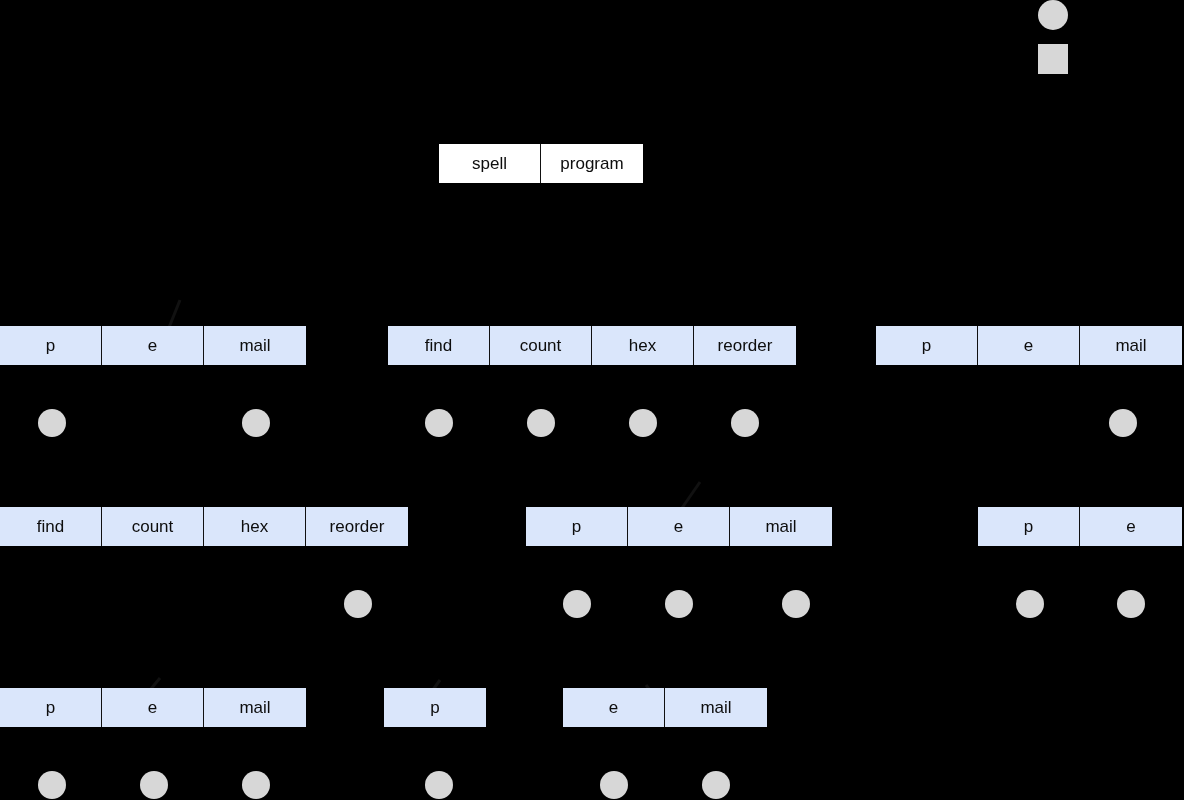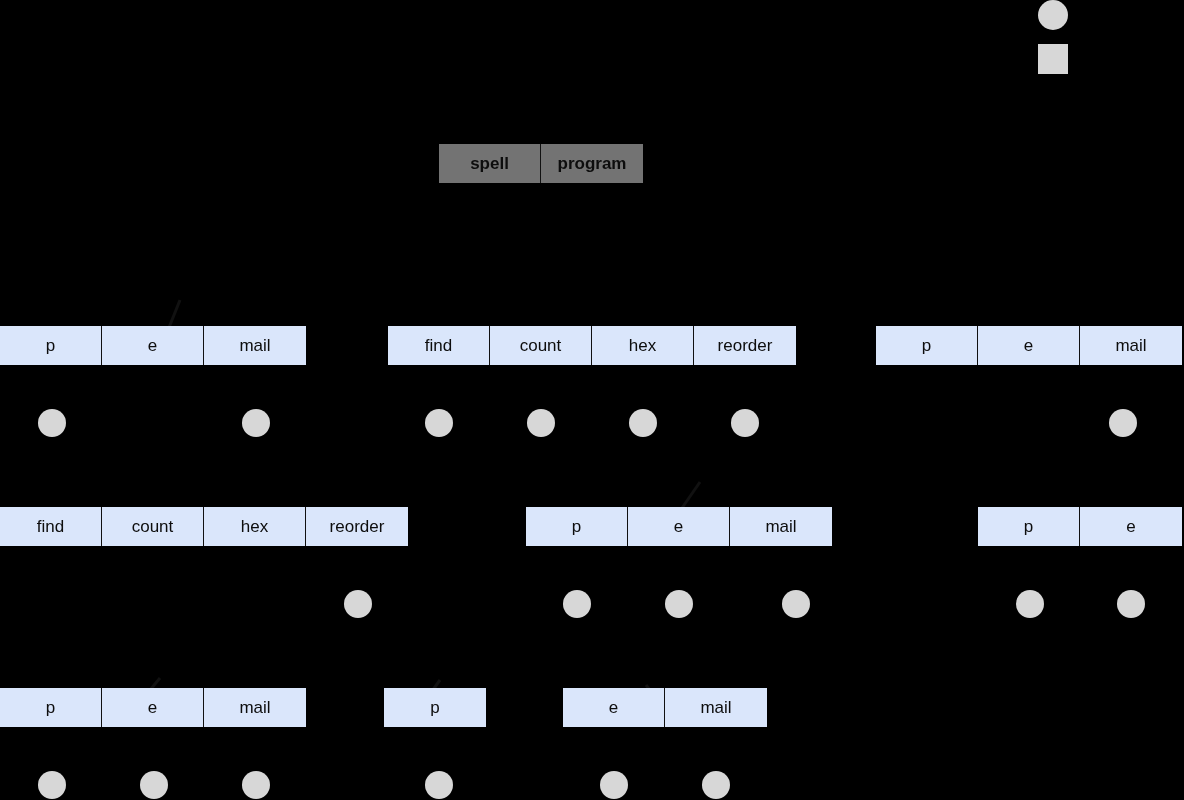--- a/index.html
+++ b/index.html
@@ -25,22 +25,21 @@
   }
   
   .node {
     position: absolute;
     display: flex;
     height: 39px;
     box-sizing: border-box;
     background: #dae6fb;
   }
   .node.root {
-    background: #737373;
-    font-weight: bold;
+    background: #ffffff;
   }
   .cell {
     display: flex;
     align-items: center;
     justify-content: center;
     height: 39px;
     box-sizing: border-box;
     font-size: 17px;
     color: #0d0d0d;
     border-right: 1px solid #111111;

